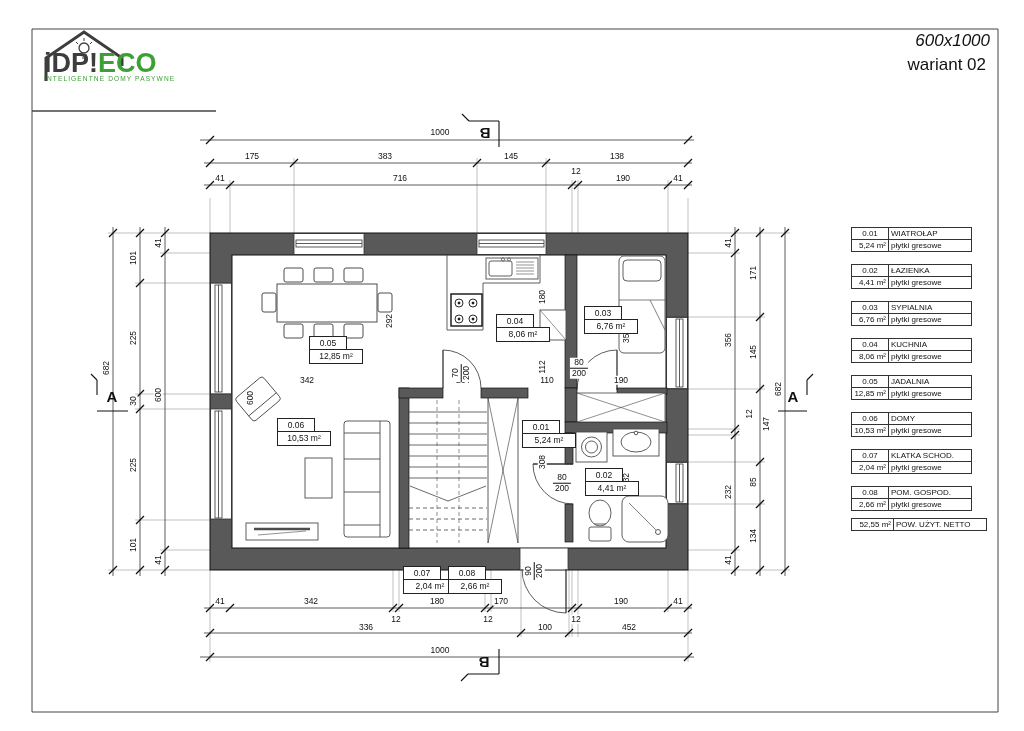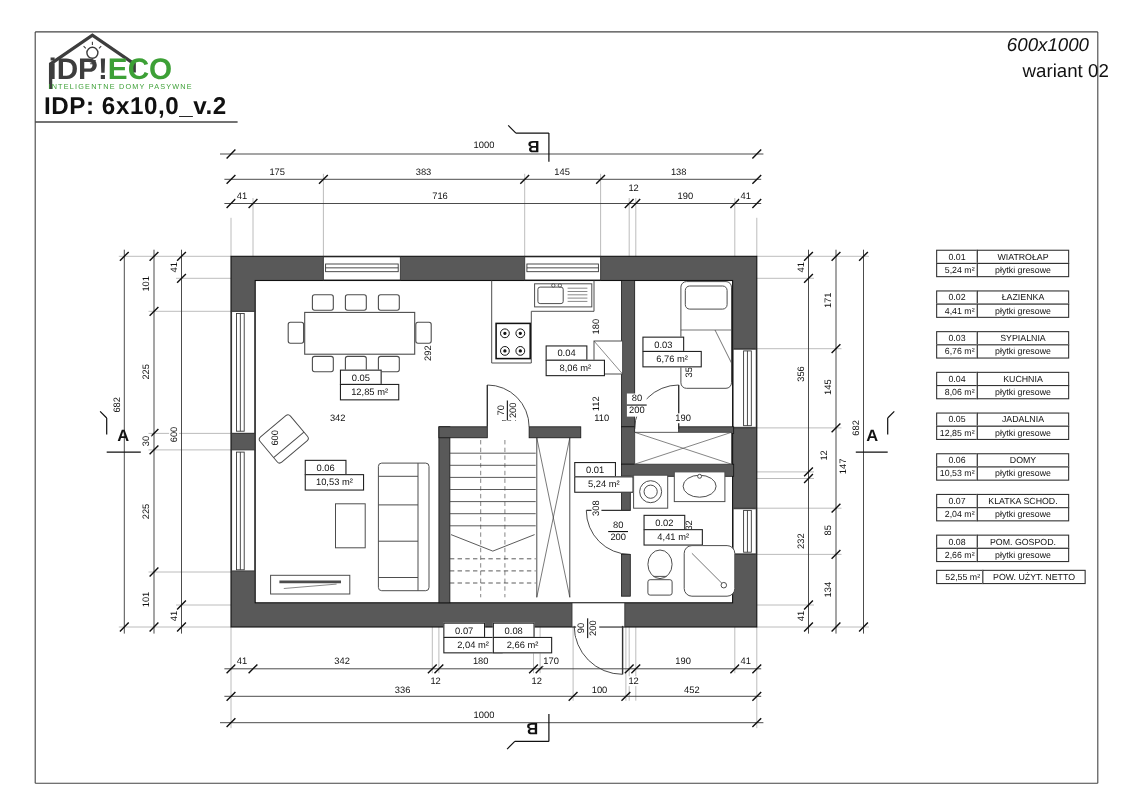--- a/index.html
+++ b/index.html
@@ -16,25 +16,25 @@
   .doorfrac .den{display:block;padding:0 2px;}
   .rtag{position:absolute;z-index:3;}
   .rtag .r1{border:1px solid #222;background:#fff;font-size:8.5px;height:12px;line-height:12px;
        text-align:center;width:36px;}
   .rtag .r2{border:1px solid #222;background:#fff;font-size:8.5px;height:13px;line-height:13px;
        text-align:center;width:52px;margin-top:-1px;}
   .sec{position:absolute;font-size:15px;font-weight:bold;transform:translate(-50%,-50%);z-index:3;}
   .sec.rot{transform:translate(-50%,-50%) rotate(180deg);}
   #page-title{position:absolute;left:40px;top:84px;font-size:22px;font-weight:bold;z-index:3;letter-spacing:0.5px;}
   #sheet-size{position:absolute;right:34px;top:31px;font-size:17px;text-align:right;z-index:3;font-style:italic;}
-  #sheet-variant{position:absolute;right:16px;top:55px;font-size:17px;text-align:right;z-index:3;}
+  #sheet-variant{position:absolute;right:38px;top:55px;font-size:17px;text-align:right;z-index:3;}
   #legend{position:absolute;left:852px;top:228px;z-index:3;}
   .lg-entry{display:grid;grid-template-columns:37px 83px;margin-bottom:13px;}
   .lg-cell{border:1px solid #333;margin:-1px 0 0 -1px;height:11px;line-height:11px;font-size:8px;
-       padding:0 2px;background:#fff;white-space:nowrap;overflow:hidden;text-align:center;}
+       padding:0 2px;background:#fff;white-space:nowrap;overflow:hidden;}
   .lg-no{text-align:center;}
   .lg-area{text-align:right;}
   #legend-total{position:absolute;left:852px;top:519px;display:grid;grid-template-columns:42px 93px;z-index:3;}
 </style>
 </head>
 <body>
 
 <div id="sheet">
 
   <svg id="plan-svg" width="1024" height="731" viewBox="0 0 1024 731">
@@ -239,21 +239,20 @@
         <circle cx="658" cy="532" r="2.5"></circle>
     </g>
   </svg>
 
   <svg style="position:absolute;left:32px;top:45px;z-index:3;" width="200" height="42">
     <text x="12" y="27" font-family="Liberation Sans, sans-serif" font-size="27" font-weight="bold">
       <tspan fill="#3d3d3d">iDP</tspan><tspan fill="#3d3d3d">!</tspan><tspan fill="#3da036">ECO</tspan>
     </text>
     <text x="12" y="36" font-family="Liberation Sans, sans-serif" font-size="6.6" letter-spacing="1.1" fill="#3da036">INTELIGENTNE DOMY PASYWNE</text>
   </svg>
-  <div id="page-title">IDP: 6x10,0_v.2</div>
   <div id="sheet-size">600x1000</div>
   <div id="sheet-variant">wariant 02</div>
 
   <span class="sec" style="left:112px;top:396px;">A</span>
   <span class="sec" style="left:793px;top:396px;">A</span>
   <span class="sec rot" style="left:485px;top:133px;">B</span>
   <span class="sec rot" style="left:484px;top:662px;">B</span>
 
   <span class="dim" style="left:440px;top:132px;">1000</span>
   <span class="dim" style="left:252px;top:156px;">175</span>

